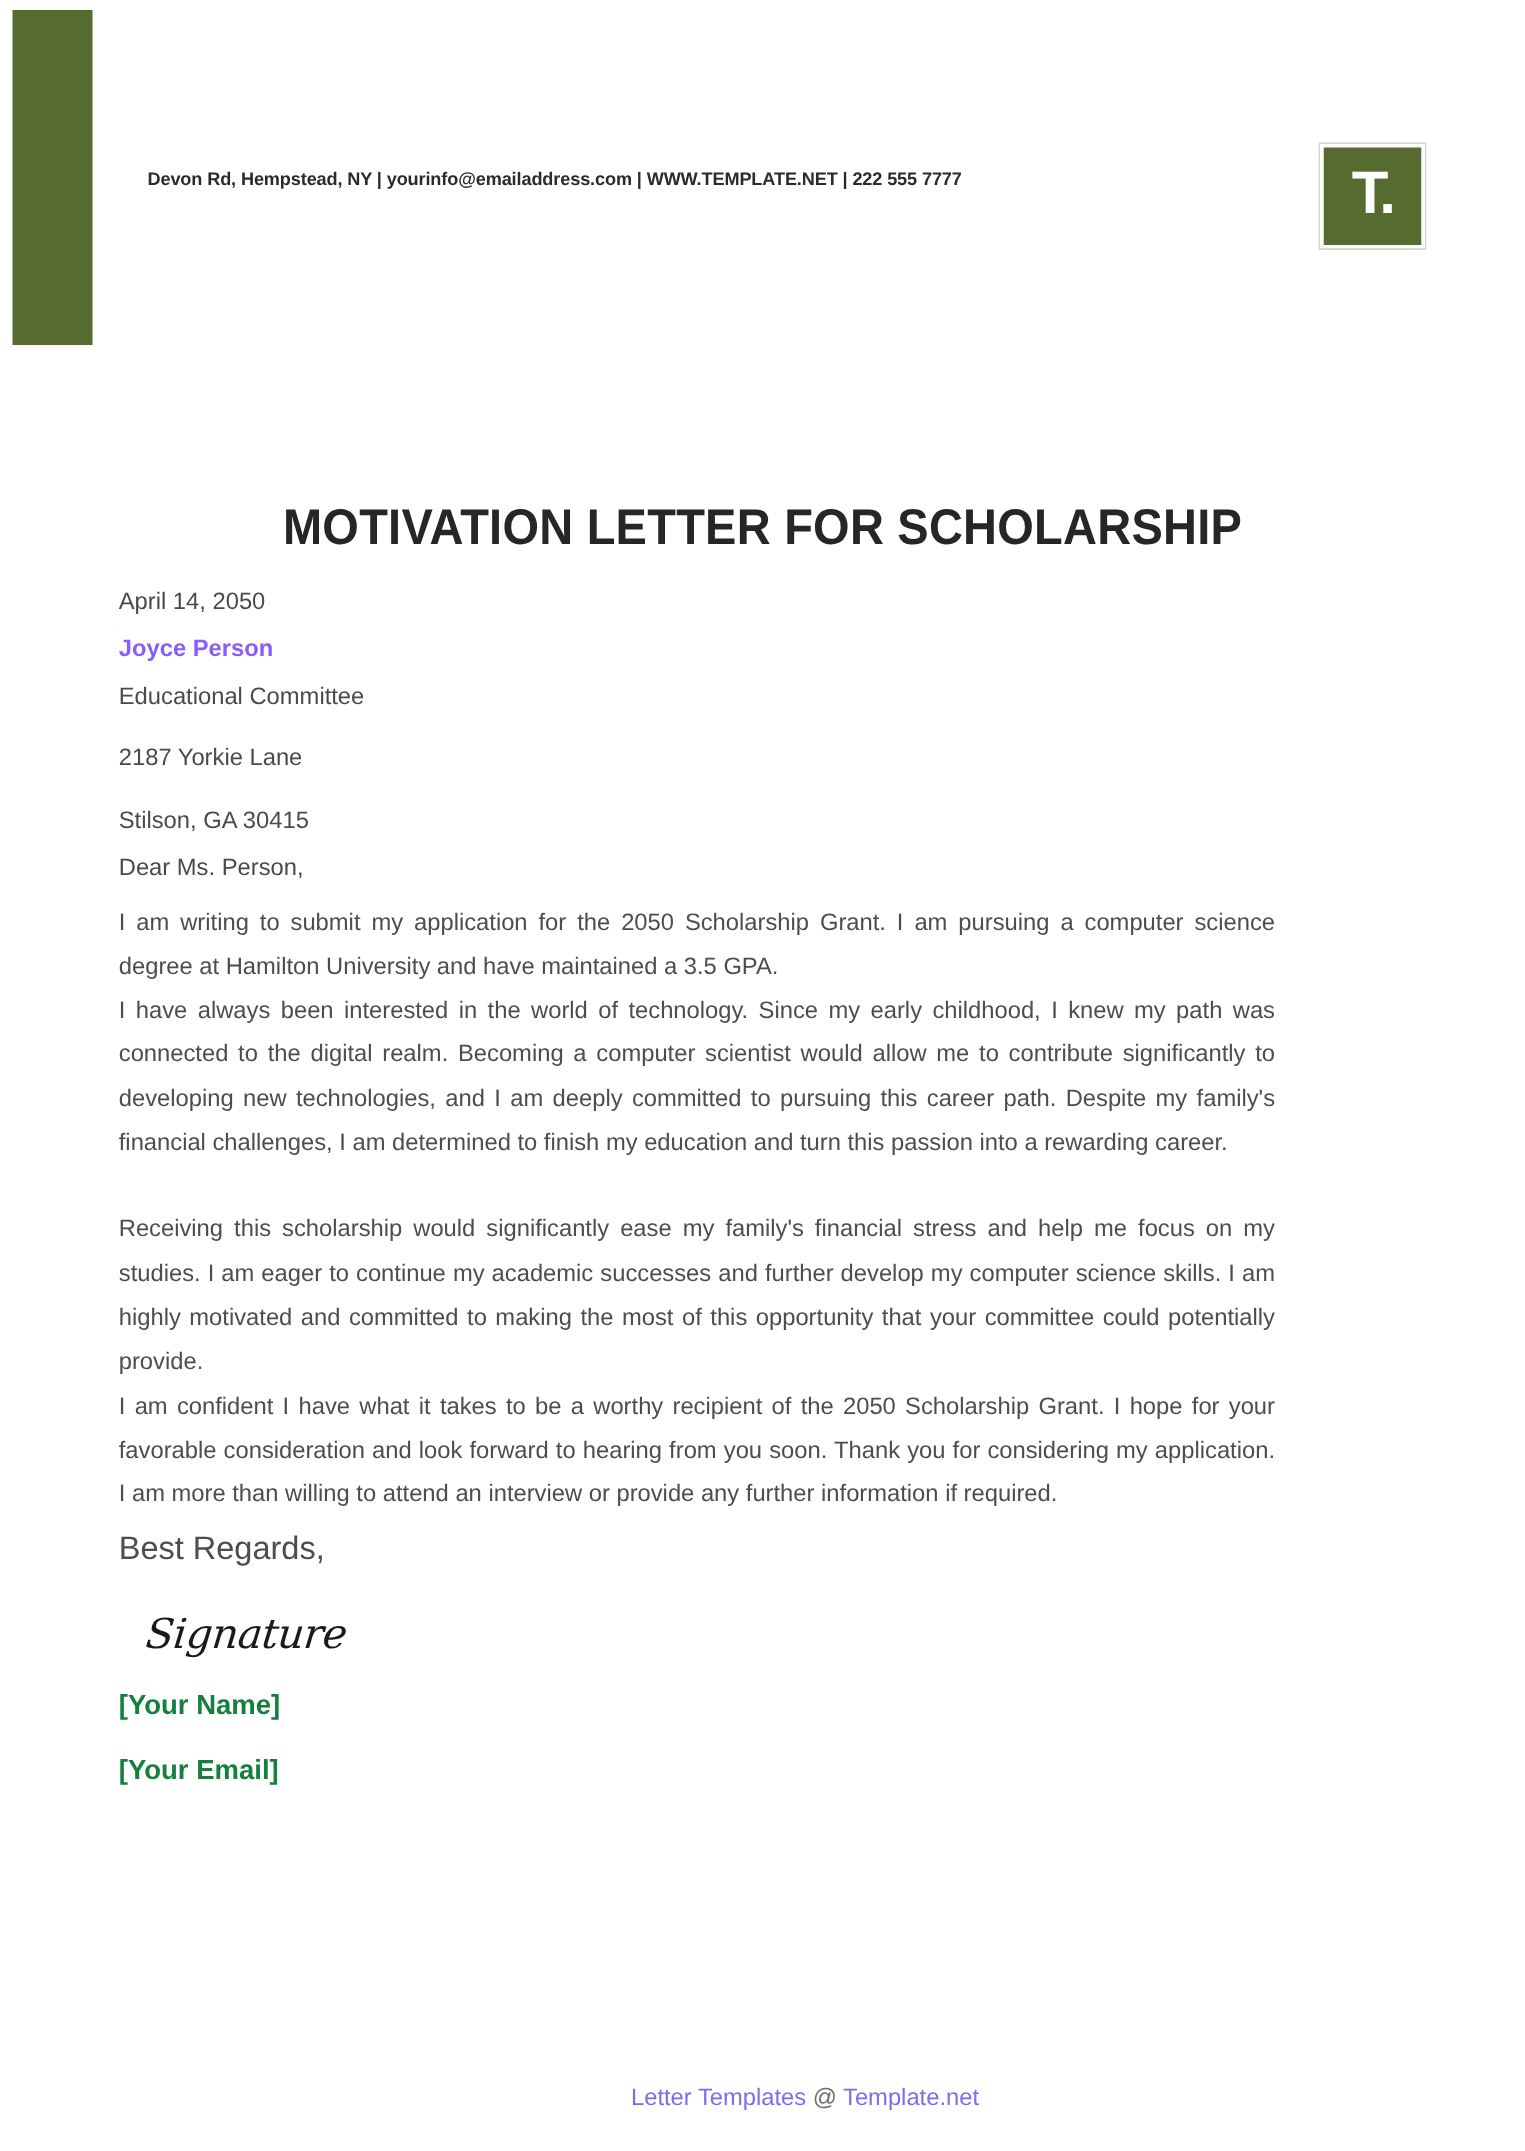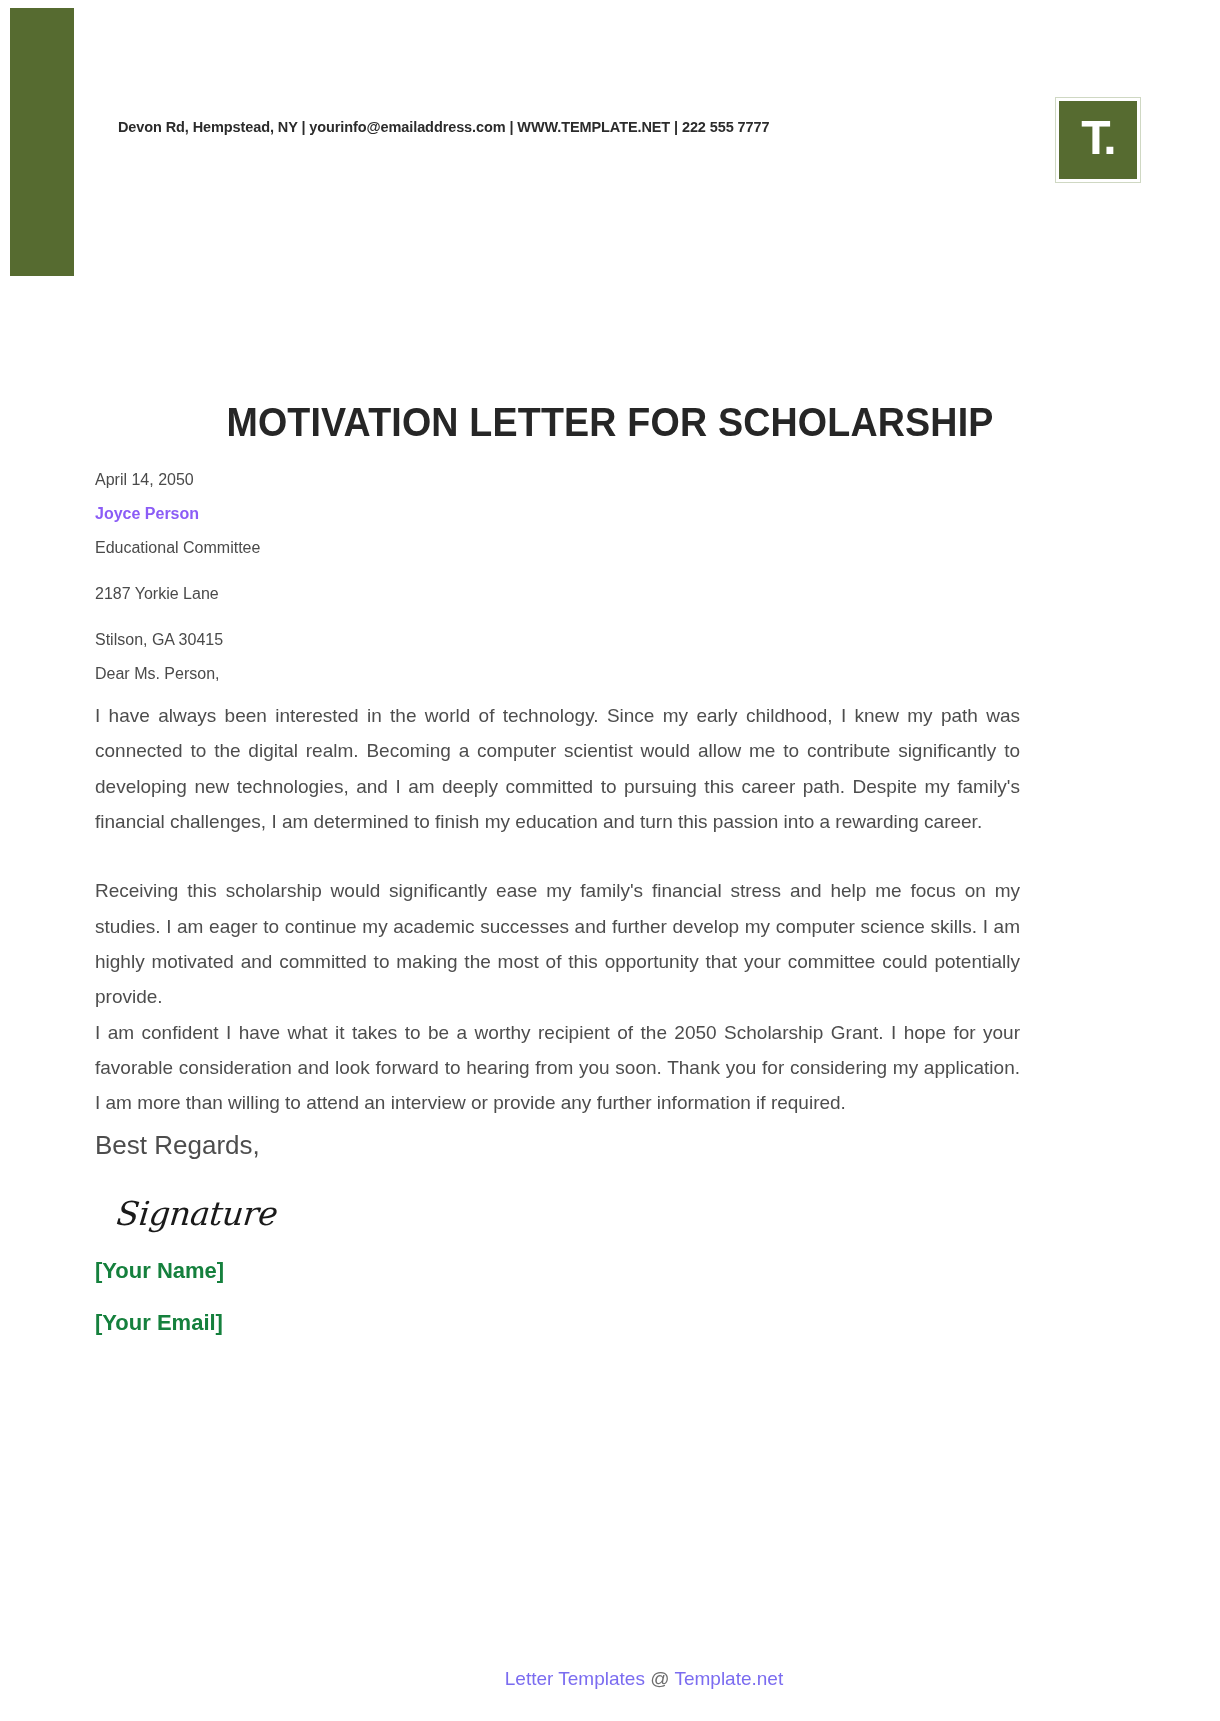--- a/index.html
+++ b/index.html
@@ -23,21 +23,21 @@
     top: 8px;
     width: 64px;
     height: 268px;
     background: #566B30;
   }
 
   
   #header {
     position: absolute;
     left: 0;
-    top: 0;
+    top: 17px;
     width: 1220px;
     height: 280px;
   }
 
   #contact-line {
     position: absolute;
     left: 118px;
     top: 119px;
     font-family: "Liberation Sans", sans-serif;
     font-size: 14.5px;
@@ -97,21 +97,21 @@
     position: absolute;
     left: 95px;
     top: 470px;
     width: 925px;
     color: #4a4a4a;
     font-size: 19px;
     line-height: 1.0;
   }
 
   .meta-line {
-    font-size: 16px;
+    font-size: 19px;
     color: #4a4a4a;
     margin-bottom: 16px;
     line-height: 1.25;
   }
   .meta-line.bold { font-weight: 700; color: #8b5cf6; }
   .meta-line.tight { margin-bottom: 14px; }
   .meta-line.loose { margin-bottom: 26px; }
 
   .para {
     font-size: 19px;
@@ -187,20 +187,21 @@
 
     <div class="meta-line loose">Educational Committee</div>
 
 
     <div class="meta-line loose">2187 Yorkie Lane</div>
 
     <div class="meta-line tight">Stilson, GA 30415</div>
 
     <div class="meta-line tight">Dear Ms. Person,</div>
 
+    <p class="para">I am writing to submit my application for the 2050 Scholarship Grant. I am pursuing a computer science degree at Hamilton University and have maintained a 3.5 GPA.</p>
 
     <p class="para spaced">I have always been interested in the world of technology. Since my early childhood, I knew my path was connected to the digital realm. Becoming a computer scientist would allow me to contribute significantly to developing new technologies, and I am deeply committed to pursuing this career path. Despite my family's financial challenges, I am determined to finish my education and turn this passion into a rewarding career.</p>
 
     <p class="para">Receiving this scholarship would significantly ease my family's financial stress and help me focus on my studies. I am eager to continue my academic successes and further develop my computer science skills. I am highly motivated and committed to making the most of this opportunity that your committee could potentially provide.</p>
 
     <p class="para">I am confident I have what it takes to be a worthy recipient of the 2050 Scholarship Grant. I hope for your favorable consideration and look forward to hearing from you soon. Thank you for considering my application. I am more than willing to attend an interview or provide any further information if required.</p>
 
     <div class="closing">Best Regards,</div>
 
     <div id="signature">Signature</div>

